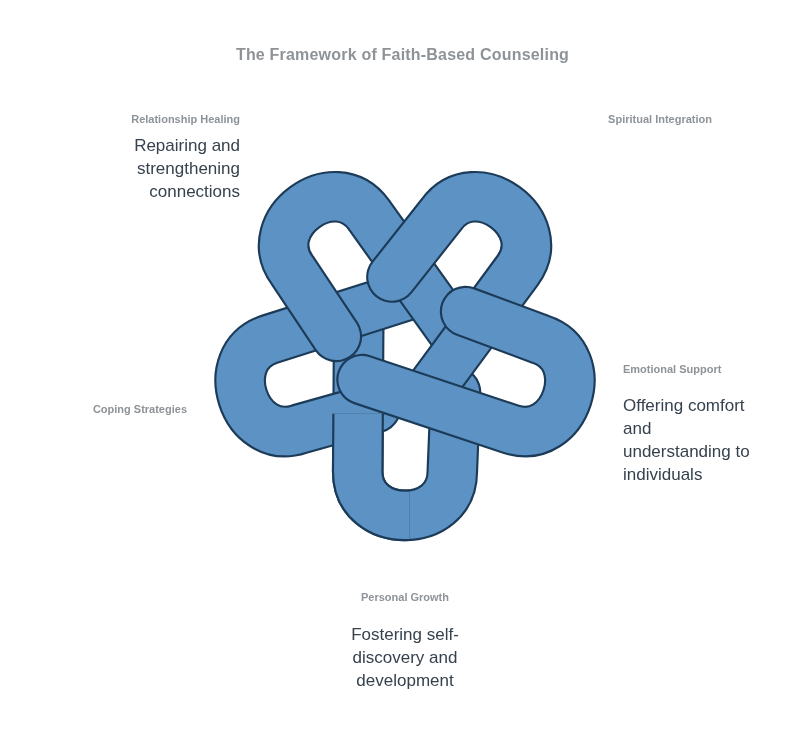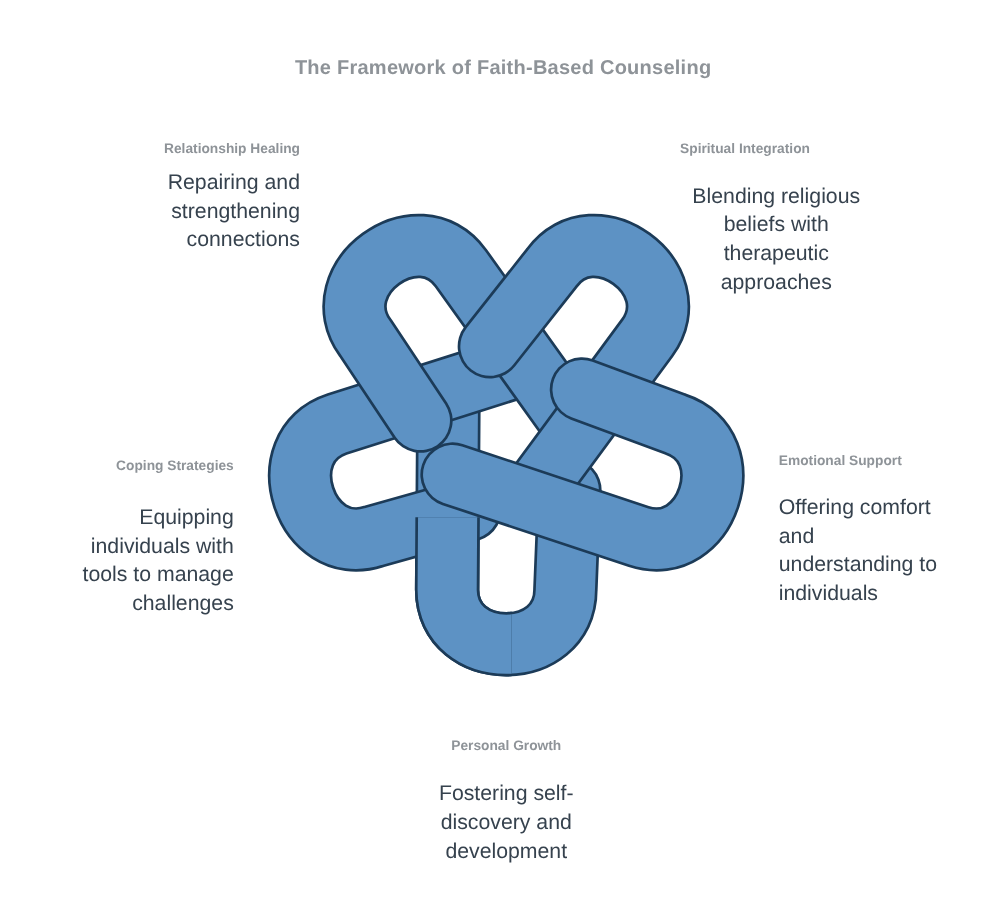--- a/index.html
+++ b/index.html
@@ -46,26 +46,26 @@
     font-weight: normal;
     line-height: 23px;
     margin: 0;
   }
 
   
   .sec-rh { top: 108px; right: 565px; width: 125px; text-align: right; }
   .sec-rh .desc { margin-top: 3px; }
 
   
-  .sec-si { top: 108px; left: 540px; width: 162px; text-align: center; }
+  .sec-si { top: 108px; left: 600px; width: 162px; text-align: right; }
   .sec-si .heading { max-width: 112px; }
   .sec-si .desc { margin-top: 14px; }
 
   
-  .sec-cs { top: 362px; right: 618px; width: 140px; text-align: right; }
+  .sec-cs { top: 398px; right: 618px; width: 140px; text-align: right; }
   .sec-cs .heading { white-space: nowrap; }
   .sec-cs .desc { margin-top: 17px; }
 
   
   .sec-es { top: 358px; left: 623px; width: 140px; text-align: left; }
   .sec-es .desc { margin-top: 13px; }
 
   
   .sec-pg { top: 586px; left: 300px; width: 210px; text-align: center; }
   .sec-pg .desc { margin-top: 14px; width: 132px; margin-left: auto; margin-right: auto; }
@@ -117,26 +117,24 @@
     </svg>
   </div>
 
   <div class="section sec-rh">
     <h2 class="heading" style="color:#8E9398;">Relationship Healing</h2>
     <p class="desc" style="color:#36424E;">Repairing and strengthening connections</p>
   </div>
 
   <div class="section sec-si">
     <h2 class="heading" style="color:#8E9398;">Spiritual Integration</h2>
-    <p class="desc" style="color:#36424E;">Blending religious beliefs with therapeutic approaches</p>
   </div>
 
   <div class="section sec-cs">
     <h2 class="heading" style="color:#8E9398;">Coping Strategies</h2>
-    <p class="desc" style="color:#36424E;">Equipping individuals with tools to manage challenges</p>
   </div>
 
   <div class="section sec-pg">
     <h2 class="heading" style="color:#8E9398;">Personal Growth</h2>
     <p class="desc" style="color:#36424E;">Fostering self-discovery and development</p>
   </div>
 
   <div class="section sec-es">
     <h2 class="heading" style="color:#8E9398;">Emotional Support</h2>
     <p class="desc" style="color:#36424E;">Offering comfort and understanding to individuals</p>

